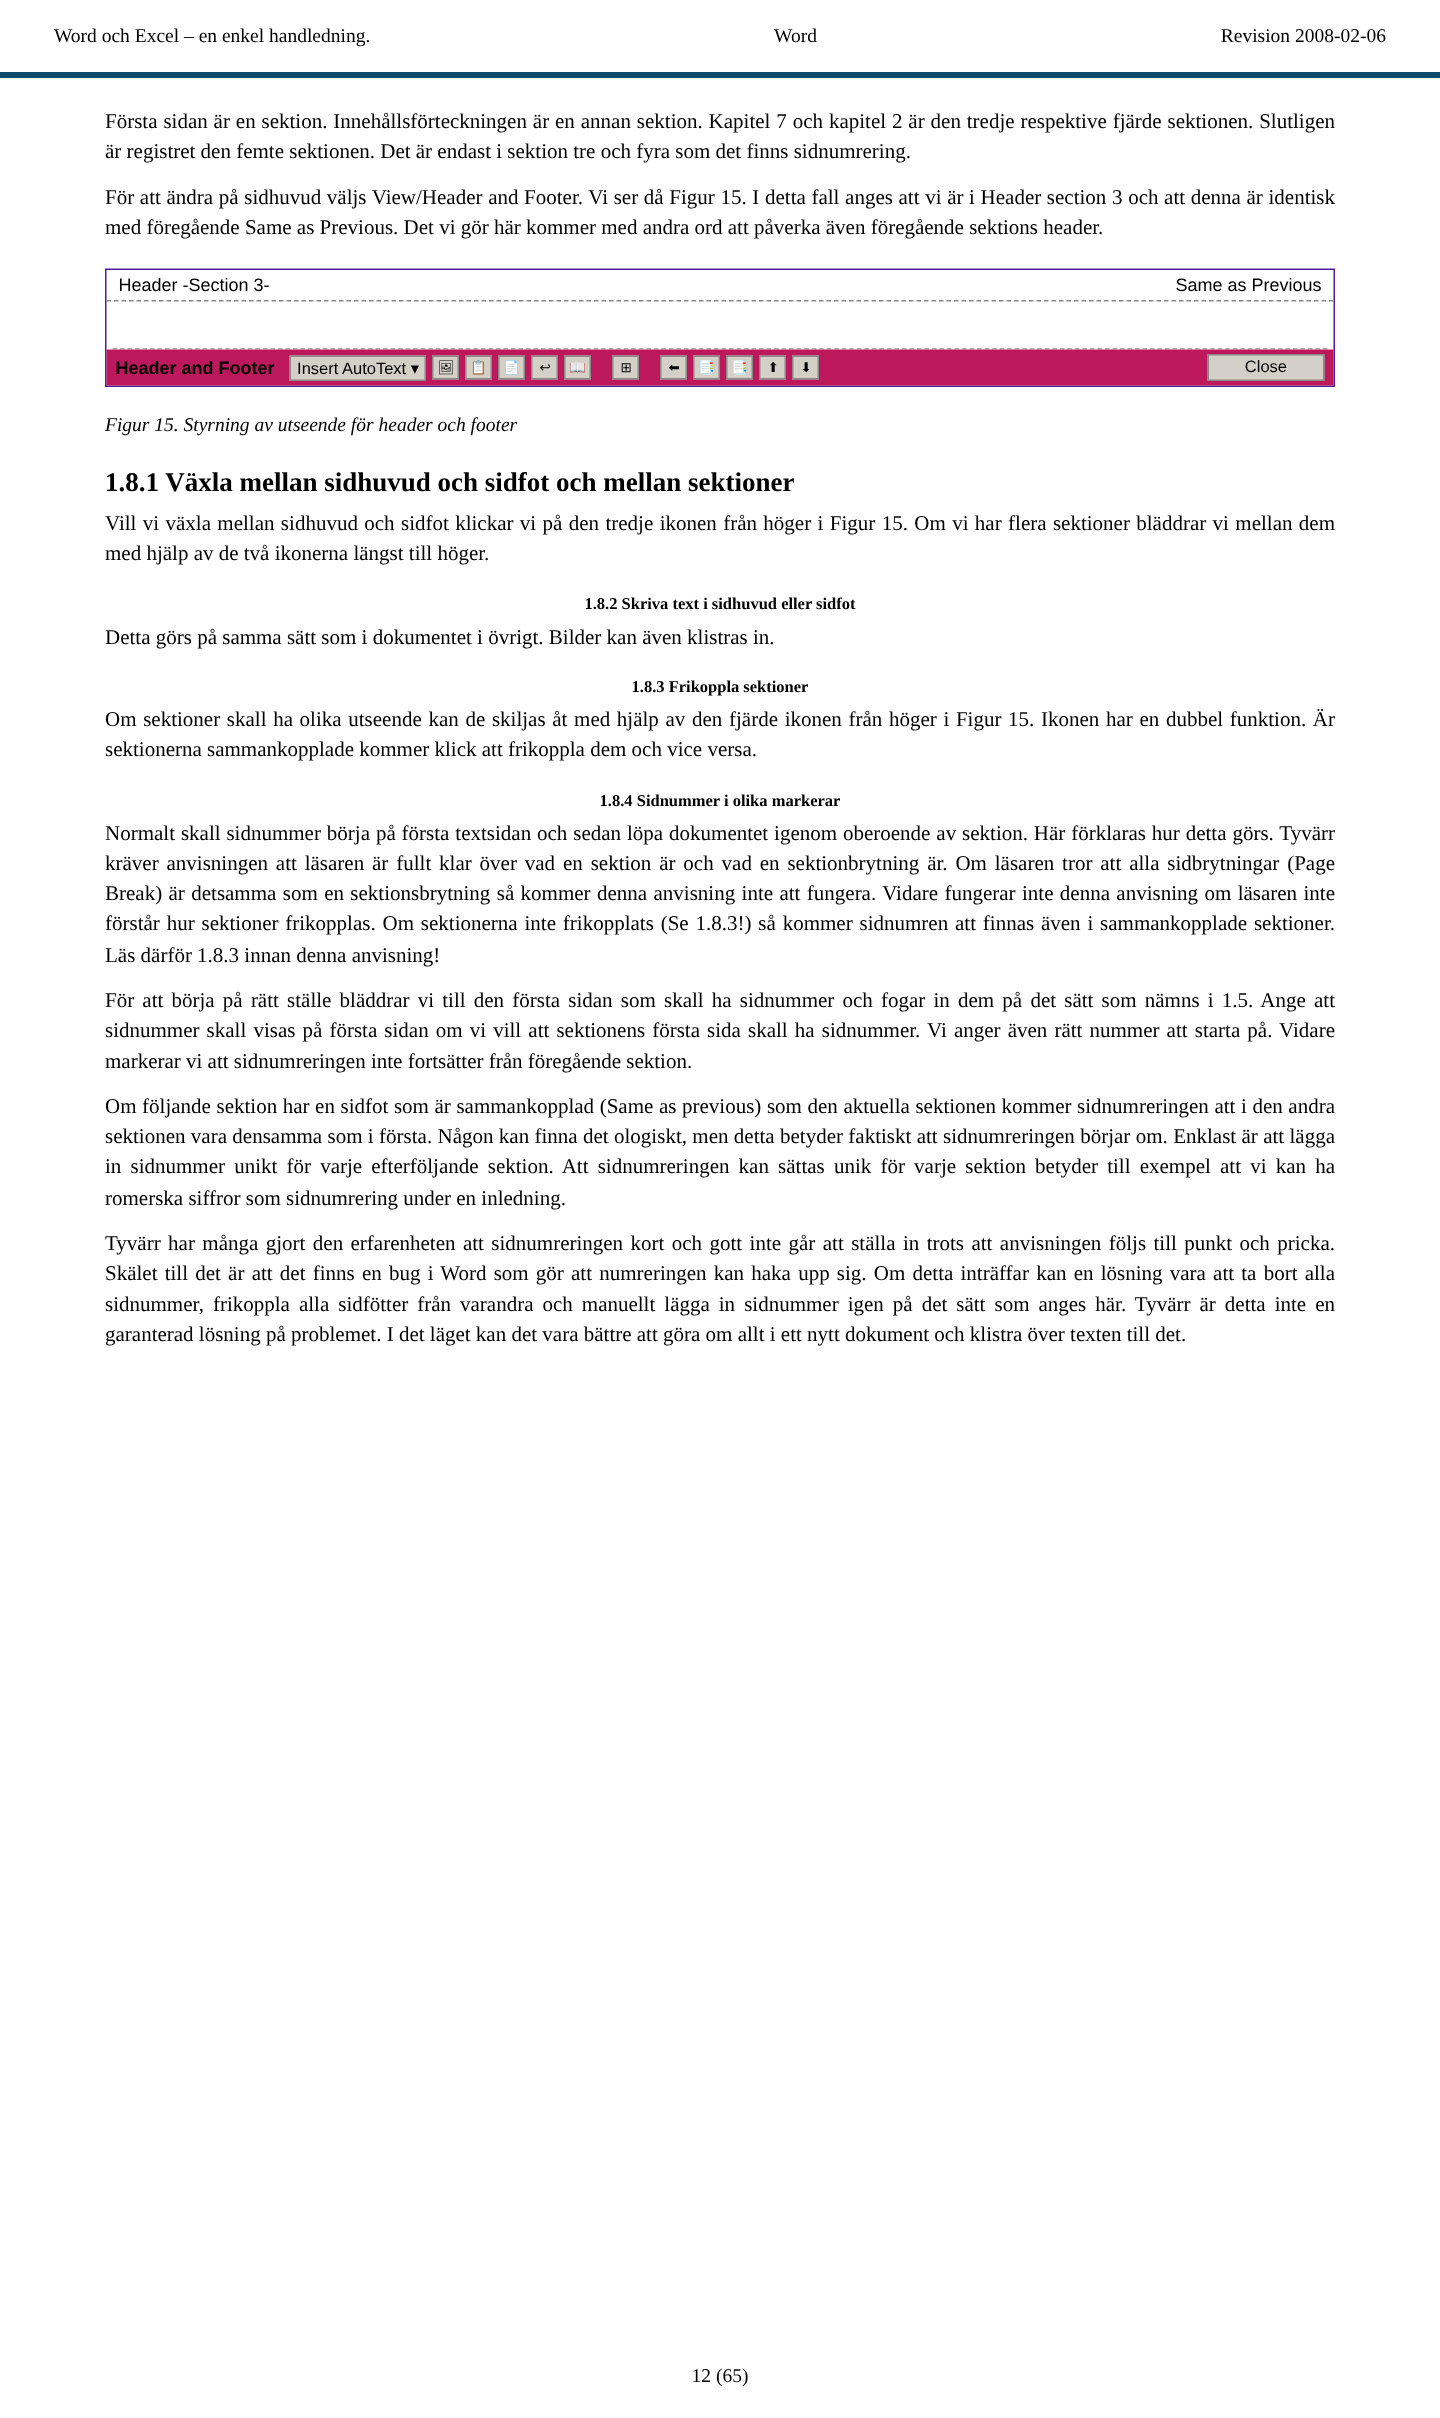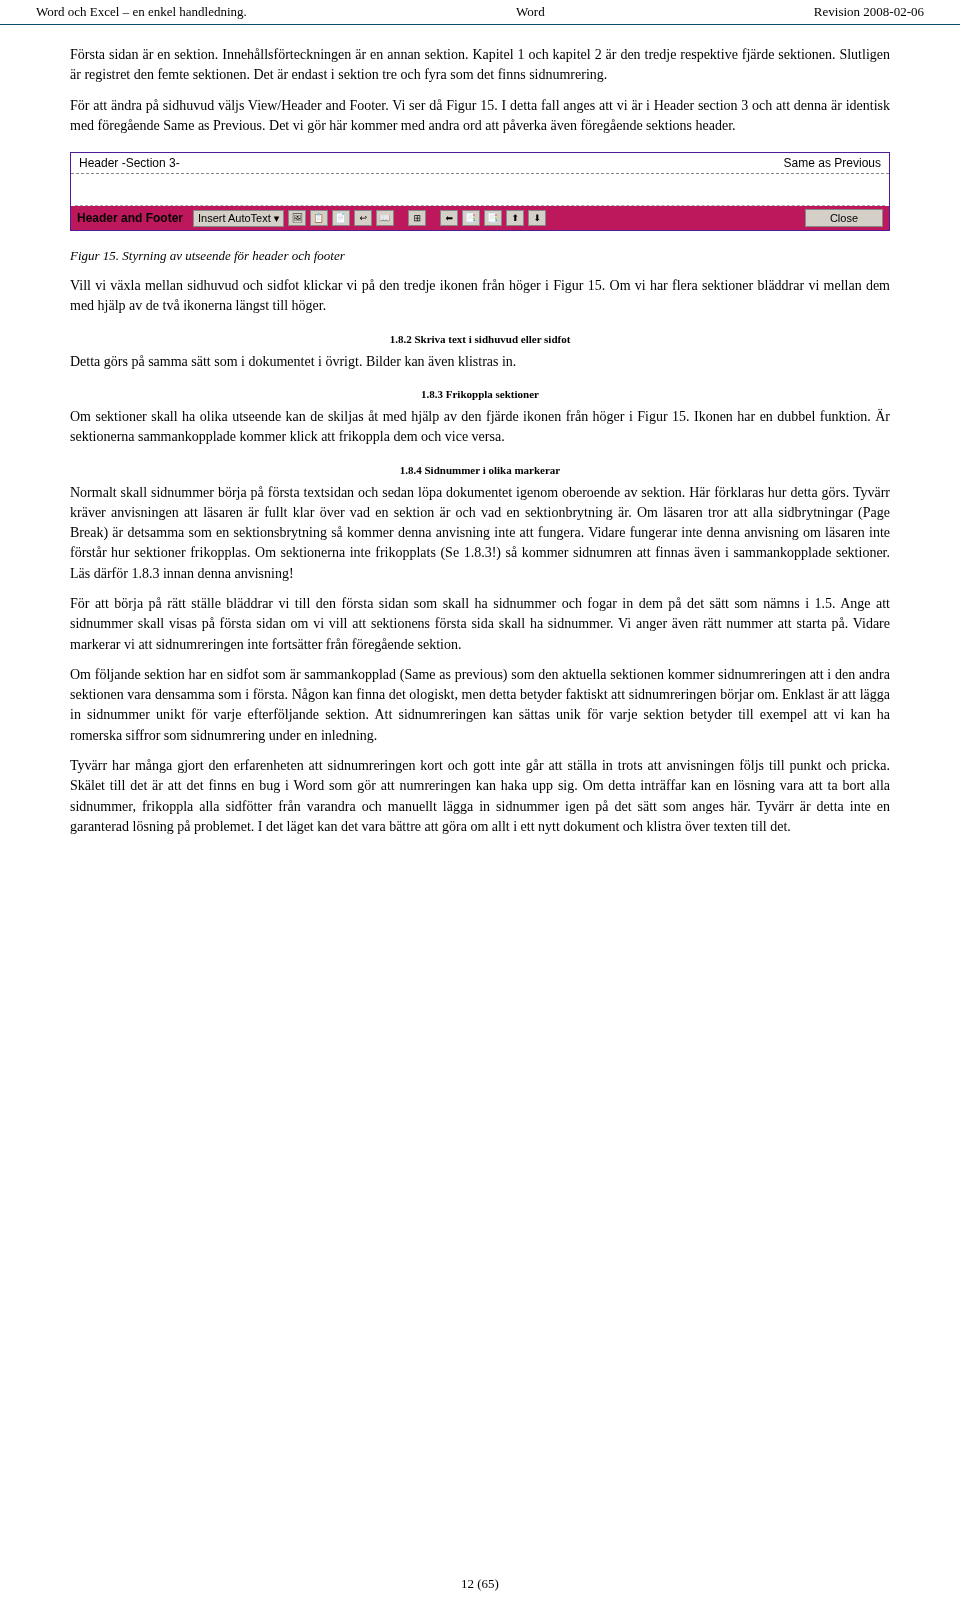--- a/index.html
+++ b/index.html
@@ -9,22 +9,22 @@
       background: #fff;
       color: #000;
       width: 960px;
       min-height: 1612px;
       position: relative;
     }
     .page-header {
       display: flex;
       justify-content: space-between;
       align-items: flex-end;
-      border-bottom: 1px solid #0c4a6e;
-      padding: 4px 36px;
+      border-bottom: 4px solid #0c4a6e;
+      padding: 16px 36px;
       font-size: 13px;
     }
     .page-content {
       padding: 20px 70px 40px 70px;
     }
     p {
       margin-bottom: 10px;
       line-height: 1.45;
       text-align: justify;
     }
@@ -120,21 +120,21 @@
 <body>
 
 <div class="page-header">
   <span>Word och Excel – en enkel handledning.</span>
   <span>Word</span>
   <span>Revision 2008-02-06</span>
 </div>
 
 <div class="page-content">
 
-  <p>Första sidan är en sektion. Innehållsförteckningen är en annan sektion. Kapitel 1 och kapitel 2 är den tredje respektive fjärde sektionen. Slutligen är registret den femte sektionen. Det är endast i sektion tre och fyra som det finns sidnumrering.</p>
+  <p>Första sidan är en sektion. Innehållsförteckningen är en annan sektion. Kapitel 7 och kapitel 2 är den tredje respektive fjärde sektionen. Slutligen är registret den femte sektionen. Det är endast i sektion tre och fyra som det finns sidnumrering.</p>
 
   <p>För att ändra på sidhuvud väljs View/Header and Footer. Vi ser då Figur 15. I detta fall anges att vi är i Header section 3 och att denna är identisk med föregående Same as Previous. Det vi gör här kommer med andra ord att påverka även föregående sektions header.</p>
 
   <div class="figure-container">
     <div class="figure-header-row">
       <span>Header -Section 3-</span>
       <span>Same as Previous</span>
     </div>
     <div class="figure-inner-space"></div>
     <div class="figure-toolbar">
@@ -156,20 +156,21 @@
       <span class="icon-box">📑</span>
       <span class="icon-box">📑</span>
       <span class="icon-box">⬆</span>
       <span class="icon-box">⬇</span>
       <button class="close-btn">Close</button>
     </div>
   </div>
 
   <p class="figure-caption">Figur 15. Styrning av utseende för header och footer</p>
 
+  <div class="section-heading-1">1.8.1 Växla mellan sidhuvud och sidfot och mellan sektioner</div>
   <p>Vill vi växla mellan sidhuvud och sidfot klickar vi på den tredje ikonen från höger i Figur 15. Om vi har flera sektioner bläddrar vi mellan dem med hjälp av de två ikonerna längst till höger.</p>
 
   <div class="section-heading-2">1.8.2 Skriva text i sidhuvud eller sidfot</div>
   <p>Detta görs på samma sätt som i dokumentet i övrigt. Bilder kan även klistras in.</p>
 
   <div class="section-heading-2">1.8.3 Frikoppla sektioner</div>
   <p>Om sektioner skall ha olika utseende kan de skiljas åt med hjälp av den fjärde ikonen från höger i Figur 15. Ikonen har en dubbel funktion. Är sektionerna sammankopplade kommer klick att frikoppla dem och vice versa.</p>
 
   <div class="section-heading-2">1.8.4 Sidnummer i olika markerar</div>
   <p>Normalt skall sidnummer börja på första textsidan och sedan löpa dokumentet igenom oberoende av sektion. Här förklaras hur detta görs. Tyvärr kräver anvisningen att läsaren är fullt klar över vad en sektion är och vad en sektionbrytning är. Om läsaren tror att alla sidbrytningar (Page Break) är detsamma som en sektionsbrytning så kommer denna anvisning inte att fungera. Vidare fungerar inte denna anvisning om läsaren inte förstår hur sektioner frikopplas. Om sektionerna inte frikopplats (Se 1.8.3!) så kommer sidnumren att finnas även i sammankopplade sektioner. Läs därför 1.8.3 innan denna anvisning!</p>

